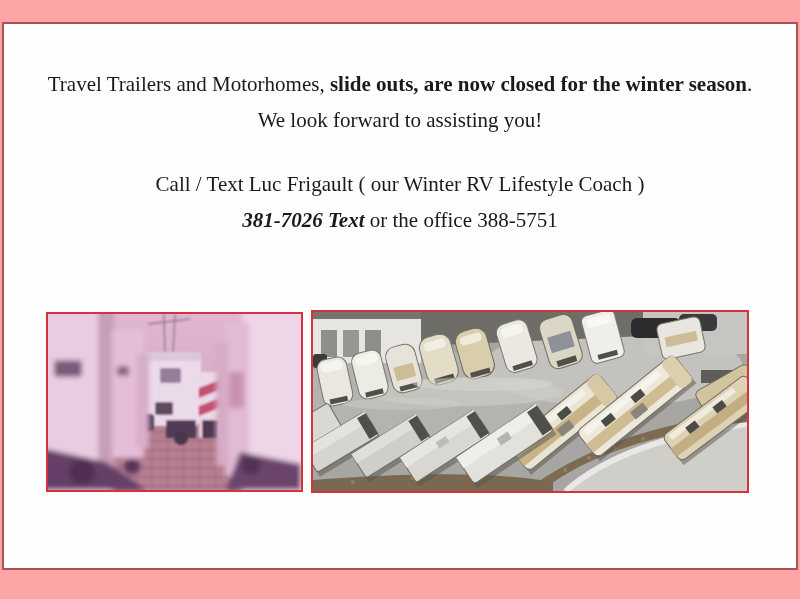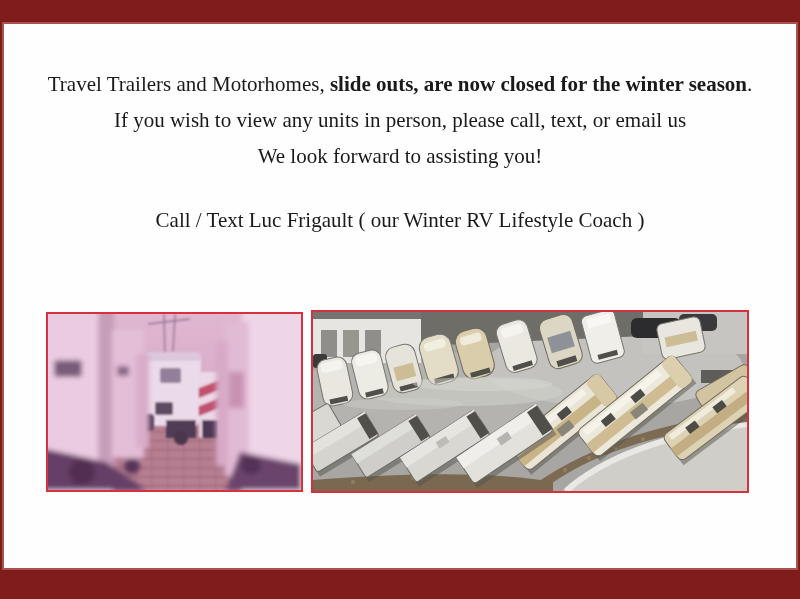--- a/index.html
+++ b/index.html
@@ -2,21 +2,21 @@
 <html><head>
 <meta charset="utf-8">
 <style>
   html,body{margin:0;padding:0;}
   body{
     width:800px;height:599px;overflow:hidden;
     font-family:"Liberation Serif","DejaVu Serif",serif;
   }
   .screen{
     position:relative;width:800px;height:599px;
-    background:#7f1d1d;
+    background:#fca5a5;
   }
   .panel{
     position:absolute;left:2px;top:22px;
     width:792px;height:544px;
     background:#fefefe;
     border:2px solid #ab5151;
   }
   .notice{
     padding-top:42px;
     text-align:center;
@@ -40,24 +40,24 @@
 </style>
 </head>
 <body>
 
 <div class="screen">
 
   <div class="panel">
 
     <div class="notice">
       <div class="line"><span>Travel Trailers and Motorhomes, </span><span class="bold">slide outs, are now closed for the winter season</span><span>.</span></div>
-      <div class="line">If you wish to view any units in person, please call, text, or email us</div>
       <div class="line">We look forward to assisting you!</div>
       <div class="contact-block">
         <div class="line">Call / Text Luc Frigault ( our Winter RV Lifestyle Coach )</div>
+        <div class="line"><span class="phone-em">381-7026 Text</span><span> or the office 388-5751</span></div>
       </div>
     </div>
 
     <figure class="photo photo-left" style="margin:0" aria-label="Blurry pink-toned photo looking down an aisle between rows of parked RVs on brick pavers">
       <svg viewBox="0 0 253 176" preserveAspectRatio="none" xmlns="http://www.w3.org/2000/svg">
         <defs>
           <linearGradient id="pinkbg" x1="0" y1="0" x2="0" y2="1">
             <stop offset="0" stop-color="#e2c0d4"></stop>
             <stop offset="0.6" stop-color="#d4aec6"></stop>
             <stop offset="1" stop-color="#c39ab4"></stop>

